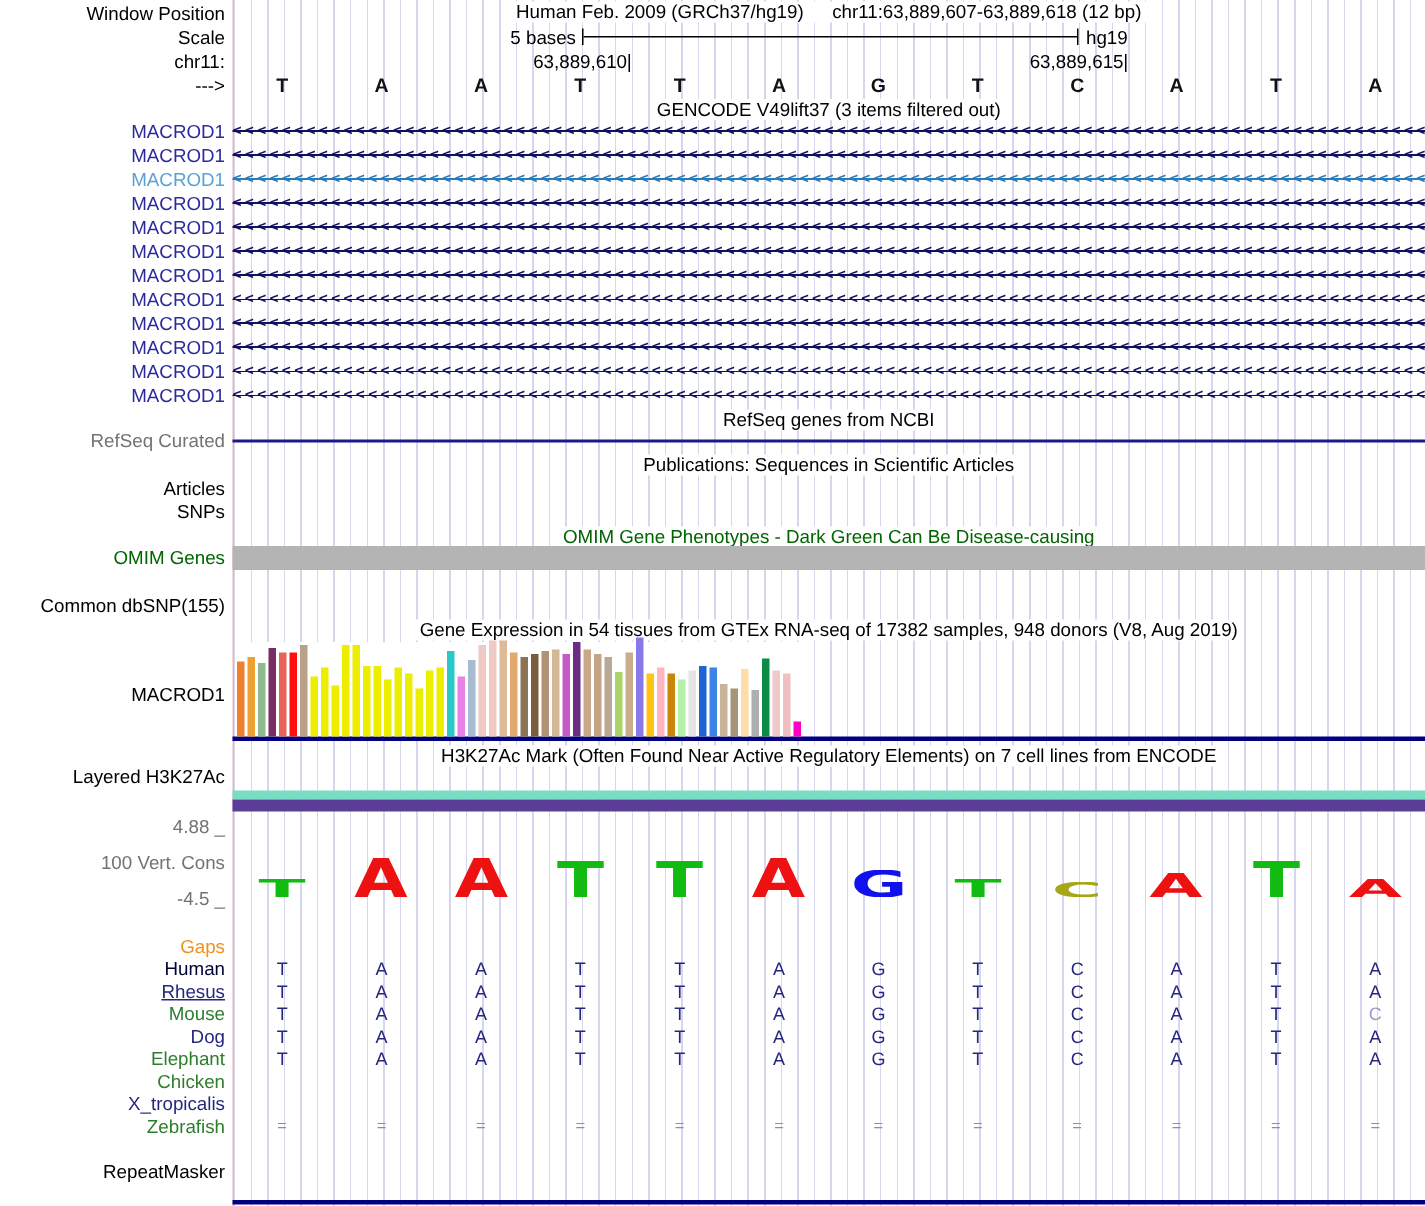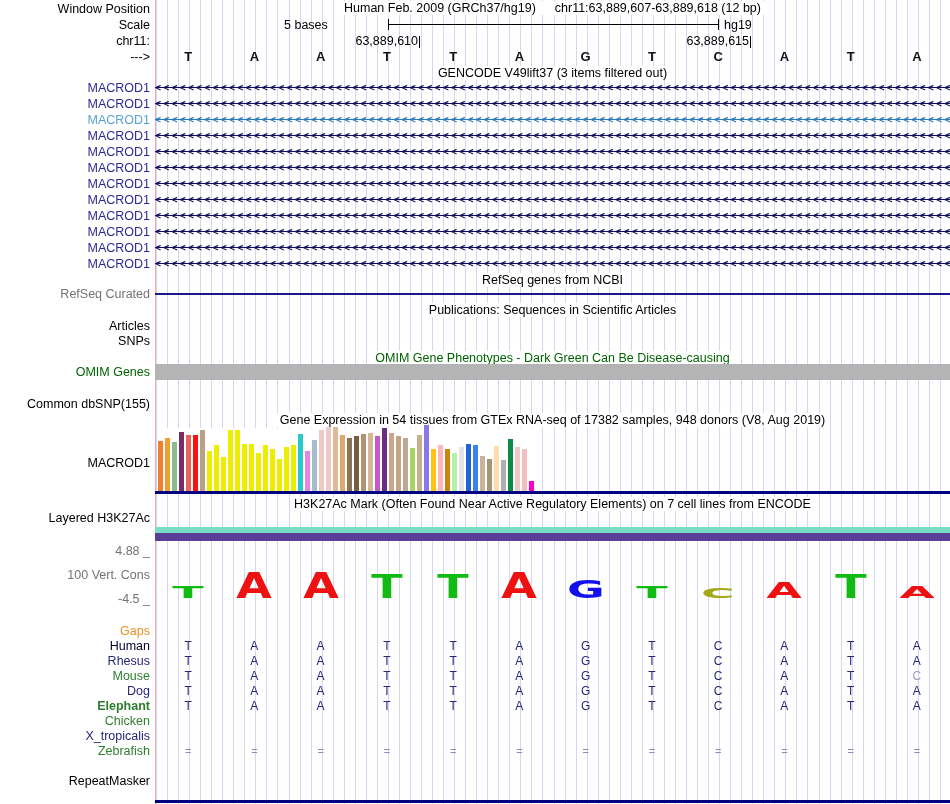--- a/index.html
+++ b/index.html
@@ -42,21 +42,21 @@
   <div class="grid"></div>
 
   <div class="lbl" style="top:2px">Window Position</div>
   <div class="lbl" style="top:18px">Scale</div>
   <div class="lbl" style="top:34px">chr11:</div>
   <div class="lbl" style="top:50px">---&gt;</div>
 
   <div class="ctitle" style="top:2px">
     <span>Human Feb. 2009 (GRCh37/hg19)</span><span>&nbsp;&nbsp;</span><span>chr11:63,889,607-63,889,618 (12 bp)</span>
   </div>
-  <div style="position:absolute;left:284px;top:18px;width:100px;text-align:left;z-index:2">5 bases</div>
+  <div style="position:absolute;left:284px;top:18px;width:100px;text-align:right;z-index:2">5 bases</div>
   <div class="scalebar"></div>
   <div style="position:absolute;left:724px;top:18px;z-index:2">hg19</div>
   <div style="position:absolute;left:300px;top:34px;width:118px;text-align:right;z-index:2">63,889,610</div>
   <div class="tick" style="left:419px;top:36px"></div>
   <div style="position:absolute;left:631px;top:34px;width:118px;text-align:right;z-index:2">63,889,615</div>
   <div class="tick" style="left:750px;top:36px"></div>
 
   <div class="cols baserow" style="top:50px" id="base-row">
       <div>T</div>
       <div>A</div>
@@ -256,21 +256,21 @@
         <div>T</div>
         <div>T</div>
         <div>A</div>
         <div>G</div>
         <div>T</div>
         <div>C</div>
         <div>A</div>
         <div>T</div>
         <div>A</div>
       </div>
-      <div class="lbl" style="top: 654px; color: rgb(38, 38, 126);">Rhesus</div>
+      <div class="lbl" style="top: 654px; color: rgb(38, 38, 126); text-decoration: underline;">Rhesus</div>
       <div class="cols alnrow" style="top: 654px;">
         <div>T</div>
         <div>A</div>
         <div>A</div>
         <div>T</div>
         <div>T</div>
         <div>A</div>
         <div>G</div>
         <div>T</div>
         <div>C</div>
@@ -301,21 +301,21 @@
         <div>T</div>
         <div>T</div>
         <div>A</div>
         <div>G</div>
         <div>T</div>
         <div>C</div>
         <div>A</div>
         <div>T</div>
         <div>A</div>
       </div>
-      <div class="lbl" style="top: 699px; color: rgb(46, 125, 46); font-weight: bold;">Elephant</div>
+      <div class="lbl" style="top: 699px; color: rgb(46, 125, 46);">Elephant</div>
       <div class="cols alnrow" style="top: 699px;">
         <div>T</div>
         <div>A</div>
         <div>A</div>
         <div>T</div>
         <div>T</div>
         <div>A</div>
         <div>G</div>
         <div>T</div>
         <div>C</div>

